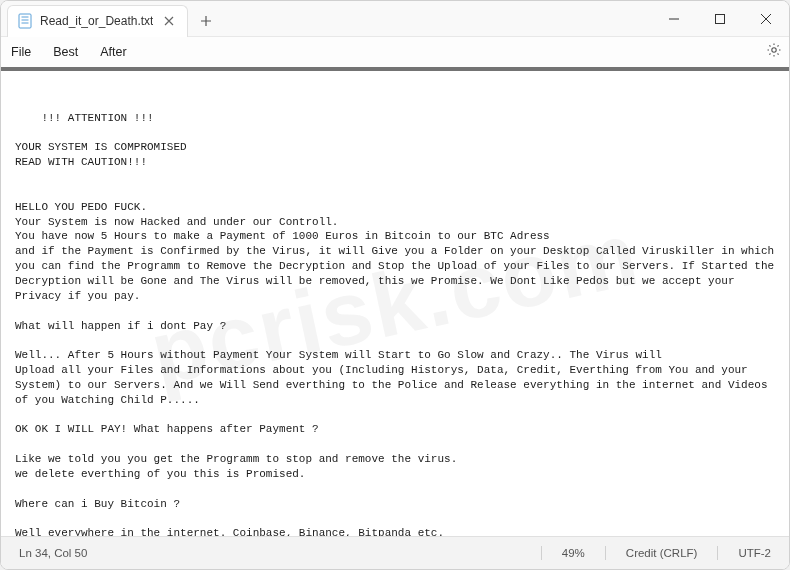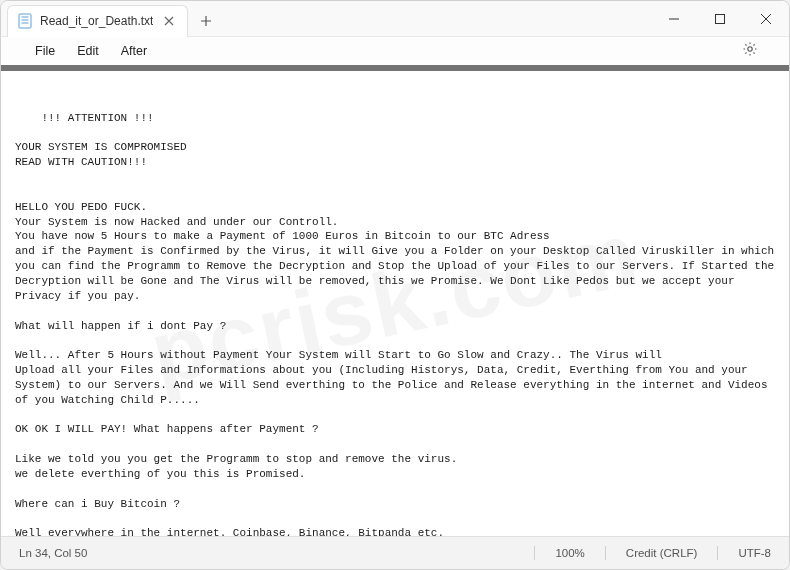--- a/index.html
+++ b/index.html
@@ -74,23 +74,23 @@
     }
     .win-btn {
       width: 46px; height: 36px;
       display: inline-flex; align-items: center; justify-content: center;
       color: #333;
     }
     .menubar {
       height: 34px;
       display: flex;
       align-items: center;
-      padding: 0 24px;
+      padding: 0 0;
       gap: 2px;
-      border-bottom: 6px solid #737373;
+      border-bottom: 4px solid #737373;
       background: #fdfdfd;
     }
     .menu-item {
       padding: 5px 10px;
       font-size: 12.5px;
       color: #222;
       border-radius: 4px;
     }
     .settings-btn {
       margin-left: auto;
@@ -178,21 +178,21 @@
       <div class="win-btn close">
         <svg width="10" height="10" viewBox="0 0 10 10">
             <path d="M0 0 L10 10 M10 0 L0 10" stroke="currentColor" stroke-width="1"></path>
           </svg>
       </div>
     </div>
   </div>
 
   <div class="menubar">
     <div class="menu-item">File</div>
-    <div class="menu-item">Edit</div>
+    <div class="menu-item">Best</div>
     <div class="menu-item">After</div>
     <div class="settings-btn">
       <span>
         <svg width="16" height="16" viewBox="0 0 16 16" fill="none" stroke="currentColor" stroke-width="1.1">
           <circle cx="8" cy="8" r="2.2"></circle>
           <path d="M8 1.5 V3 M8 13 V14.5 M1.5 8 H3 M13 8 H14.5 M3.4 3.4 L4.5 4.5 M11.5 11.5 L12.6 12.6 M12.6 3.4 L11.5 4.5 M4.5 11.5 L3.4 12.6"></path>
         </svg>
       </span>
     </div>
   </div>
@@ -231,20 +231,20 @@
 bc1qzn87apncrn5jel3jut46rwems2njr9262le2q5
 
 The Payment can take some time to be Received but the Virus will do everething automatically, Dont worry. We Promise to be there for you.
 
 Best Wishes and Good Luck from Team: DEATHHUNTERS</span>
   </div>
 
   <div class="statusbar">
     <div class="status-left status-item">Ln 34, Col 50</div>
     <div class="status-sep"></div>
-    <div class="status-item">100%</div>
+    <div class="status-item">49%</div>
     <div class="status-sep"></div>
     <div class="status-item">Credit (CRLF)</div>
     <div class="status-sep"></div>
-    <div class="status-item">UTF-8</div>
+    <div class="status-item">UTF-2</div>
   </div>
 
 </div>
 
 </body></html>

